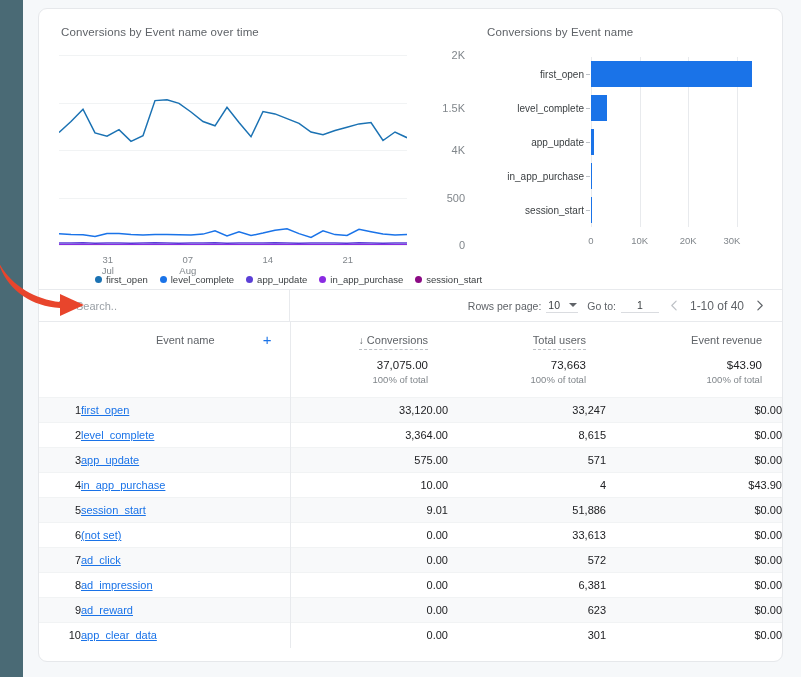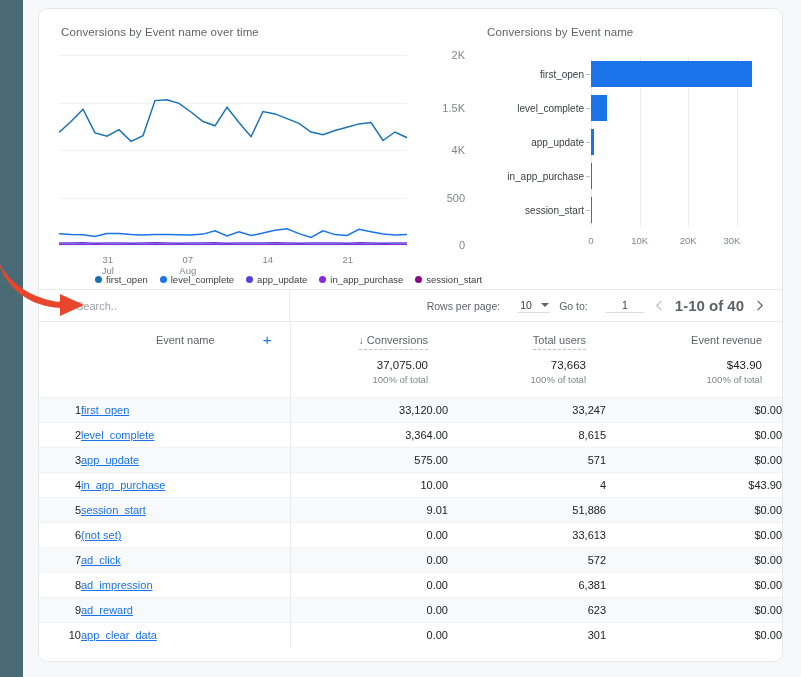--- a/index.html
+++ b/index.html
@@ -87,30 +87,30 @@
   }
   .search-input {
     border: none; outline: none; font-size: 11px; color: #3c4043;
     font-family: inherit; background: transparent; width: 170px;
   }
   .search-input::placeholder { color: #9aa0a6; }
   .pager {
     flex: 1; display: flex; align-items: center; justify-content: flex-end;
     gap: 9px; padding-right: 16px; font-size: 10.5px; color: #5f6368;
   }
-  .rpp-wrap, .goto-wrap { display: flex; align-items: center; gap: 18px; justify-content: flex-end; }
+  .rpp-wrap, .goto-wrap { display: flex; align-items: center; gap: 5px; justify-content: flex-end; }
   .rpp-val {
     border-bottom: 1px solid #dadce0; padding: 0 11px 1px 2px;
     font-size: 10.5px; color: #3c4043; position: relative; min-width: 32px;
   }
   .goto-val {
     border-bottom: 1px solid #dadce0; width: 38px; text-align: center;
     font-size: 10.5px; color: #3c4043; padding-bottom: 1px;
   }
-  .range-text { color: #5f6368; font-size: 15px; font-weight: bold; }
+  .range-text { color: #5f6368; font-size: 12px; }
   .arrow-btn { color: #5f6368; cursor: pointer; display: flex; align-items: center; }
   .arrow-btn.disabled { color: #bdc1c6; }
 
   
   table { width: 100%; border-collapse: collapse; table-layout: fixed; }
   .col-idx { width: 42px; }
   .col-name { width: 209px; }
   .col-conv { width: 158px; }
   .col-users { width: 158px; }
   .col-rev  { width: 176px; }

